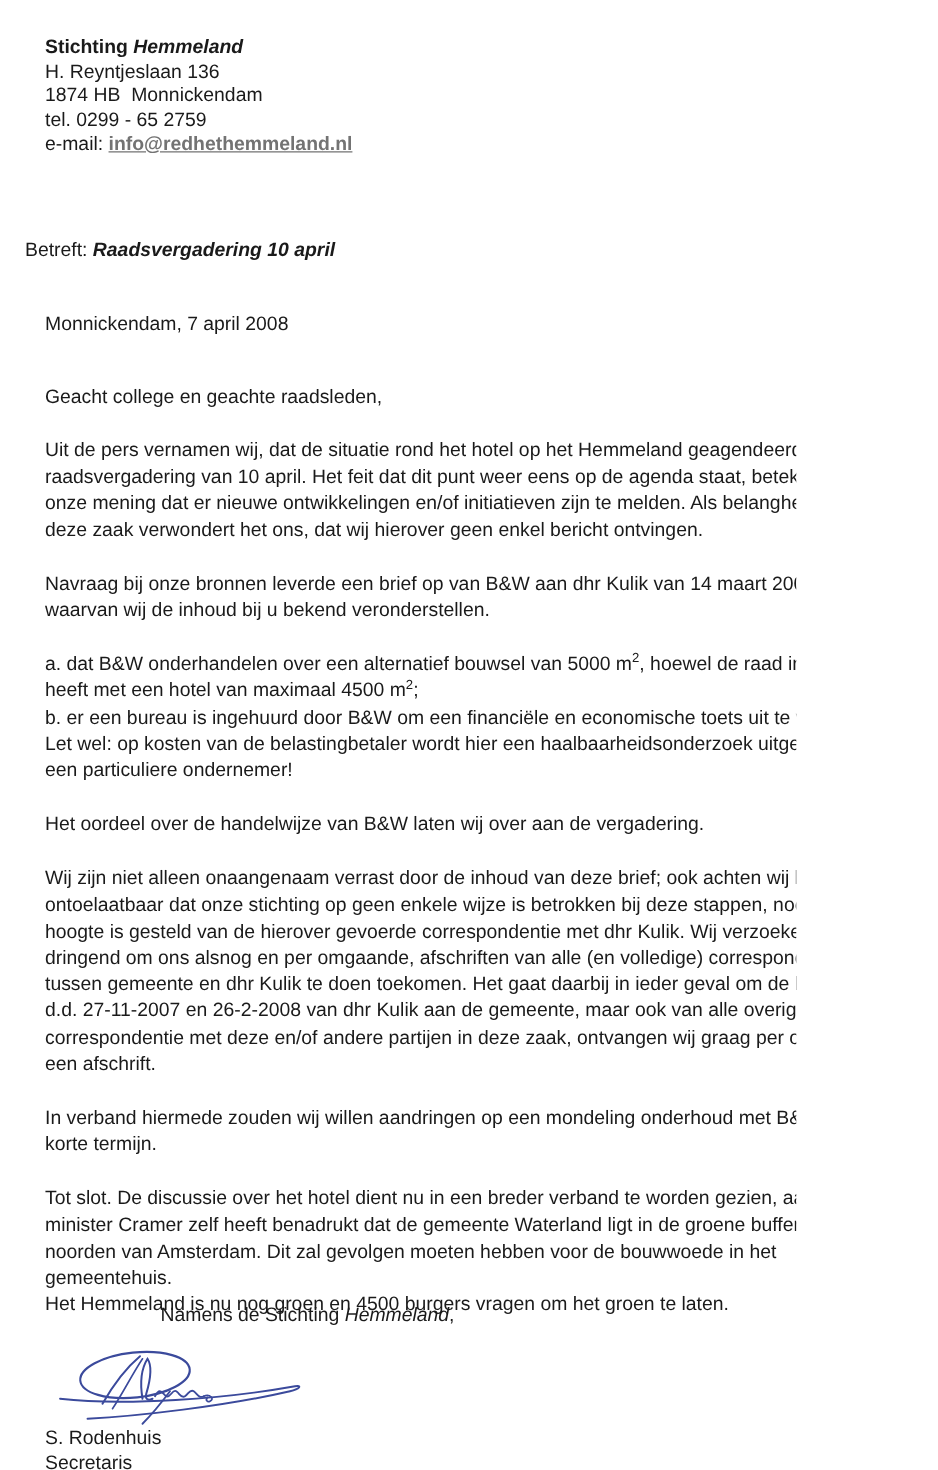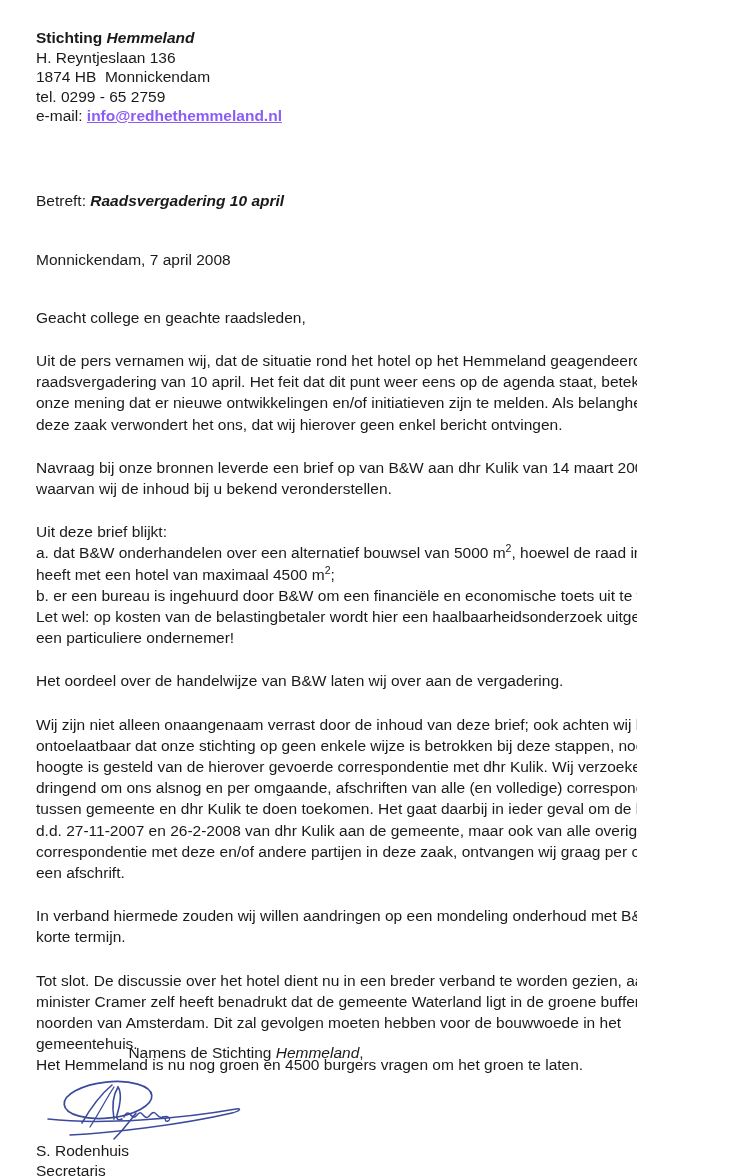--- a/index.html
+++ b/index.html
@@ -43,40 +43,40 @@
   }
   .lh-org-italic {
     font-weight: bold;
     font-style: italic;
   }
   .email-label {
     font-size: 15.5px;
     line-height: 19.5px;
   }
   .email-link {
-    color: #8b5cf6;
+    color: #737373;
     font-weight: bold;
     text-decoration: underline;
     font-size: 15.5px;
   }
 
   
   .addr-block {
     position: absolute;
     left: 36px;
     top: 158px;
     width: 640px;
   }
   .addr-line {
     font-size: 15.5px;
     line-height: 20px;
   }
   .subject-block {
     position: absolute;
-    left: 36px;
+    left: 20px;
     top: 192px;
     width: 640px;
   }
   .subject-label {
     font-size: 15.5px;
   }
   .subject-value {
     font-weight: bold;
     font-style: italic;
     font-size: 15.5px;
@@ -176,21 +176,20 @@
   <div class="place-date">Monnickendam, 7 april 2008</div>
 
   <div class="body-block">
 
     <p class="salutation">Geacht college en geachte raadsleden,</p>
 
     <p class="para">Uit de pers vernamen wij, dat de situatie rond het hotel op het Hemmeland geagendeerd is voor de raadsvergadering van 10 april. Het feit dat dit punt weer eens op de agenda staat, betekent naar onze mening dat er nieuwe ontwikkelingen en/of initiatieven zijn te melden. Als belanghebbende in deze zaak verwondert het ons, dat wij hierover geen enkel bericht ontvingen.</p>
 
     <p class="para">Navraag bij onze bronnen leverde een brief op van B&amp;W aan dhr Kulik van 14 maart 2008, waarvan wij de inhoud bij u bekend veronderstellen.</p>
 
-    <p class="list-intro">Uit deze brief blijkt:</p>
 
     <p class="list-intro"><span>a. dat B&amp;W onderhandelen over een alternatief bouwsel van 5000 m</span><sup>2</sup><span>, hoewel de raad ingestemd heeft met een hotel van maximaal 4500 m</span><sup>2</sup><span>;</span></p>
 
     <p class="para-list">b. er een bureau is ingehuurd door B&amp;W om een financiële en economische toets uit te voeren. Let wel: op kosten van de belastingbetaler wordt hier een haalbaarheidsonderzoek uitgevoerd voor een particuliere ondernemer!</p>
 
     <p class="para">Het oordeel over de handelwijze van B&amp;W laten wij over aan de vergadering.</p>
 
     <p class="para">Wij zijn niet alleen onaangenaam verrast door de inhoud van deze brief; ook achten wij het ontoelaatbaar dat onze stichting op geen enkele wijze is betrokken bij deze stappen, noch op de hoogte is gesteld van de hierover gevoerde correspondentie met dhr Kulik. Wij verzoeken u dringend om ons alsnog en per omgaande, afschriften van alle (en volledige) correspondentie tussen gemeente en dhr Kulik te doen toekomen. Het gaat daarbij in ieder geval om de brieven d.d. 27-11-2007 en 26-2-2008 van dhr Kulik aan de gemeente, maar ook van alle overige correspondentie met deze en/of andere partijen in deze zaak, ontvangen wij graag per omgaande een afschrift.</p>
 
     <p class="para">In verband hiermede zouden wij willen aandringen op een mondeling onderhoud met B&amp;W op korte termijn.</p>

